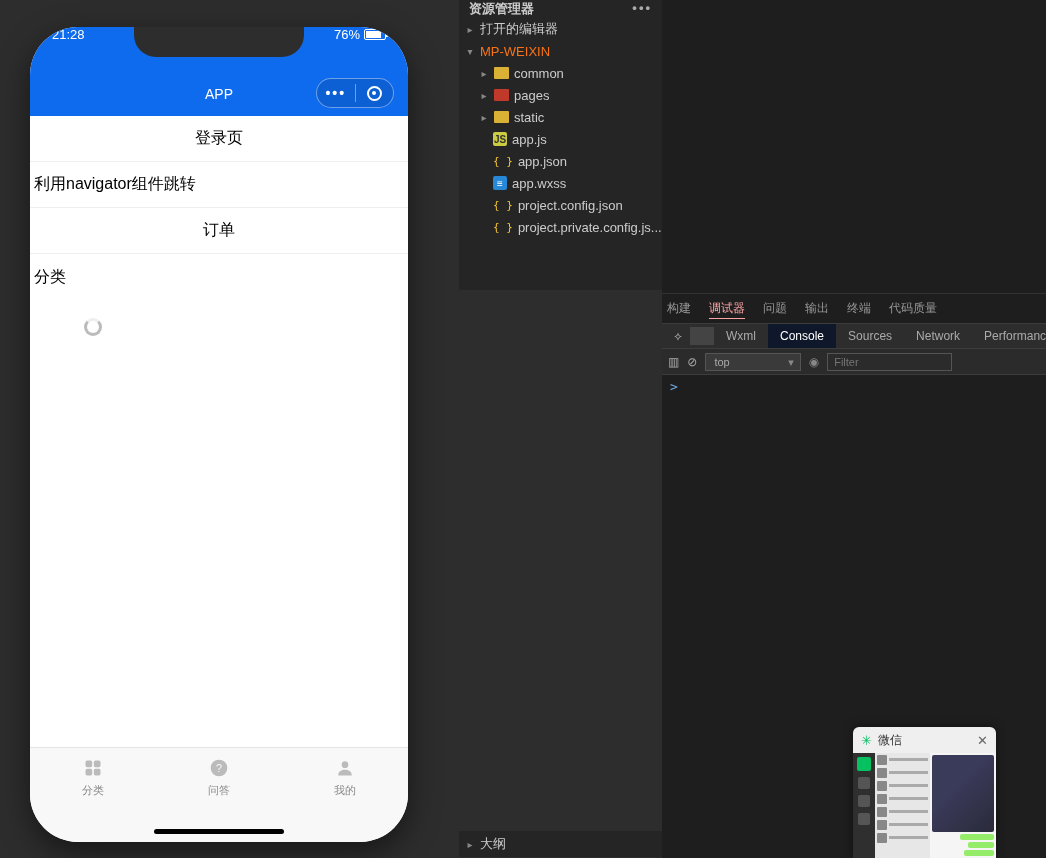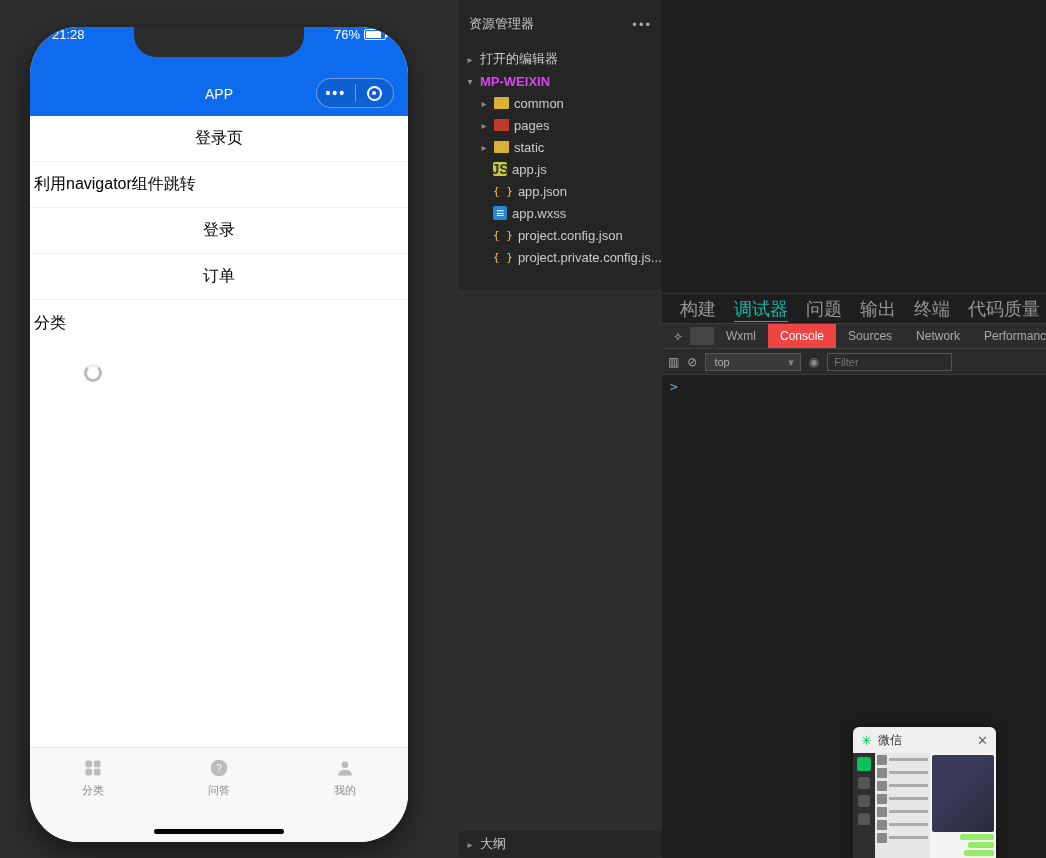--- a/index.html
+++ b/index.html
@@ -204,24 +204,25 @@
   position: absolute;
   left: 459px;
   top: 0;
   width: 203px;
   background: #252526;
   height: 290px;
   font-size: 13px;
 }
 .explorer-title {
   display: flex;
-  align-items: center;
+  align-items: flex-start;
   justify-content: space-between;
-  padding: 15px 10px;
+  padding: 0 10px;
   color: #ccc;
+  font-weight: bold;
 }
 .explorer-title .dots {
   color: #aaa;
   letter-spacing: 2px;
 }
 .tree-row {
   display: flex;
   align-items: center;
   height: 22px;
   padding-left: 6px;
@@ -232,29 +233,29 @@
 .caret {
   width: 10px;
   display: inline-flex;
   justify-content: center;
   color: #888;
   font-size: 10px;
 }
 .folder-icon { width: 15px; height: 12px; display: inline-block; }
 .folder-yellow { background: #d8b135; border-radius: 1px; }
 .folder-red { background: #c0392b; border-radius: 1px; }
-.file-icon { width: 14px; height: 14px; display: inline-flex; align-items: center; justify-content: center; font-size: 14px; font-weight: bold; border-radius: 2px; }
+.file-icon { width: 14px; height: 14px; display: inline-flex; align-items: center; justify-content: center; font-size: 10px; font-weight: bold; border-radius: 2px; }
 .js-icon { background: #cbcb41; color: #333; }
 .json-icon { color: #f4c430; font-family: monospace; font-size: 11px; }
 .wxss-icon { background: #2788d8; color: #fff; }
 .indent-1 { padding-left: 20px; }
 .indent-2 { padding-left: 34px; }
 .project-name {
-  font-weight: bold;
-  color: #d946ef;
+  font-weight: normal;
+  color: #f97316;
 }
 .outline {
   position: absolute;
   left: 459px;
   top: 831px;
   width: 203px;
   display: flex;
   align-items: center;
   gap: 5px;
   padding: 4px 6px;
@@ -273,27 +274,27 @@
 .panel-tabs {
   position: absolute;
   top: 293px;
   left: 0;
   right: 0;
   height: 30px;
   background: #1e1e1e;
   display: flex;
   align-items: center;
   gap: 18px;
-  padding-left: 18px;
-  font-size: 18px;
+  padding-left: 5px;
+  font-size: 12px;
   color: #969696;
   border-top: 1px solid #333;
 }
 .panel-tabs .active {
-  color: #14b8a6;
+  color: #fca5a5;
   text-decoration: underline;
   text-underline-offset: 6px;
 }
 .devtools-tabs {
   position: absolute;
   top: 323px;
   left: 0;
   right: 0;
   height: 26px;
   background: #2d2d2d;
@@ -310,21 +311,21 @@
 }
 .devtools-tabs .sep {
   width: 1px;
   height: 18px;
   background: #444;
 }
 .devtools-tabs span {
   padding: 0 12px;
 }
 .devtools-tabs .active {
-  background: #ef4444;
+  background: #0f172a;
   color: #fff;
   height: 100%;
   display: inline-flex;
   align-items: center;
 }
 .console-toolbar {
   position: absolute;
   top: 349px;
   left: 0;
   right: 0;
@@ -466,21 +467,20 @@
       <span class="target">
         <span class="target-circle">
             <span class="target-dot"></span>
           </span>
       </span>
     </div>
   </div>
   <div class="phone-content">
     <div class="page-row">登录页</div>
     <div class="page-row left">利用navigator组件跳转</div>
-    <div class="page-row">登录</div>
     <div class="page-row">订单</div>
     <div class="page-row left" style="border-bottom:none">分类</div>
     <div class="spinner"></div>
   </div>
   <div class="phone-tabbar">
     <div class="tab-item">
       <span class="tab-icon">
         <svg width="20" height="20" viewBox="0 0 24 24" fill="#bbb">
             <rect x="3" y="3" width="8" height="8" rx="2"></rect>
             <rect x="13" y="3" width="8" height="8" rx="2"></rect>

